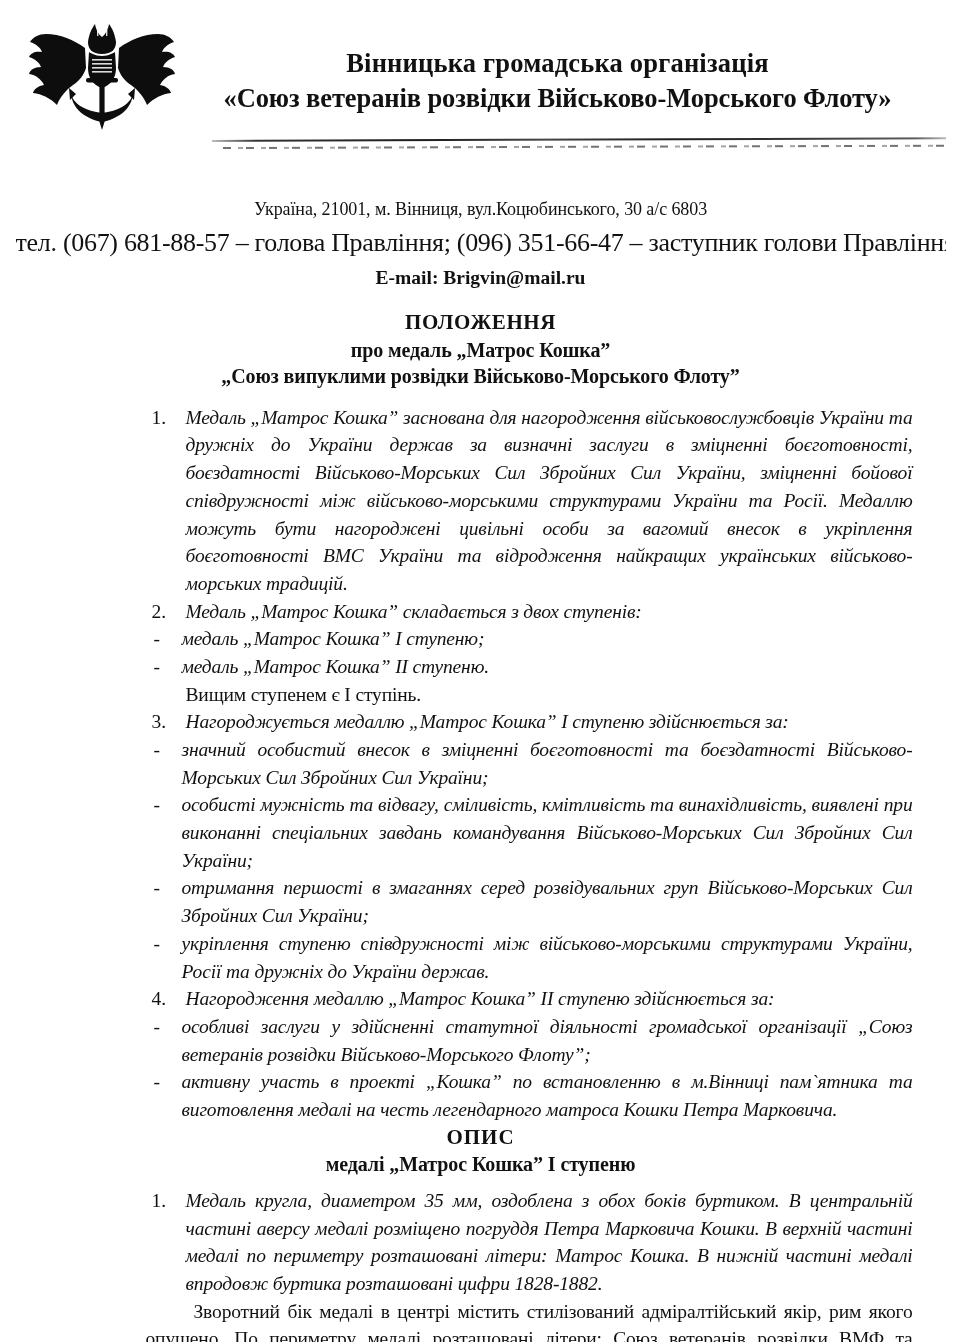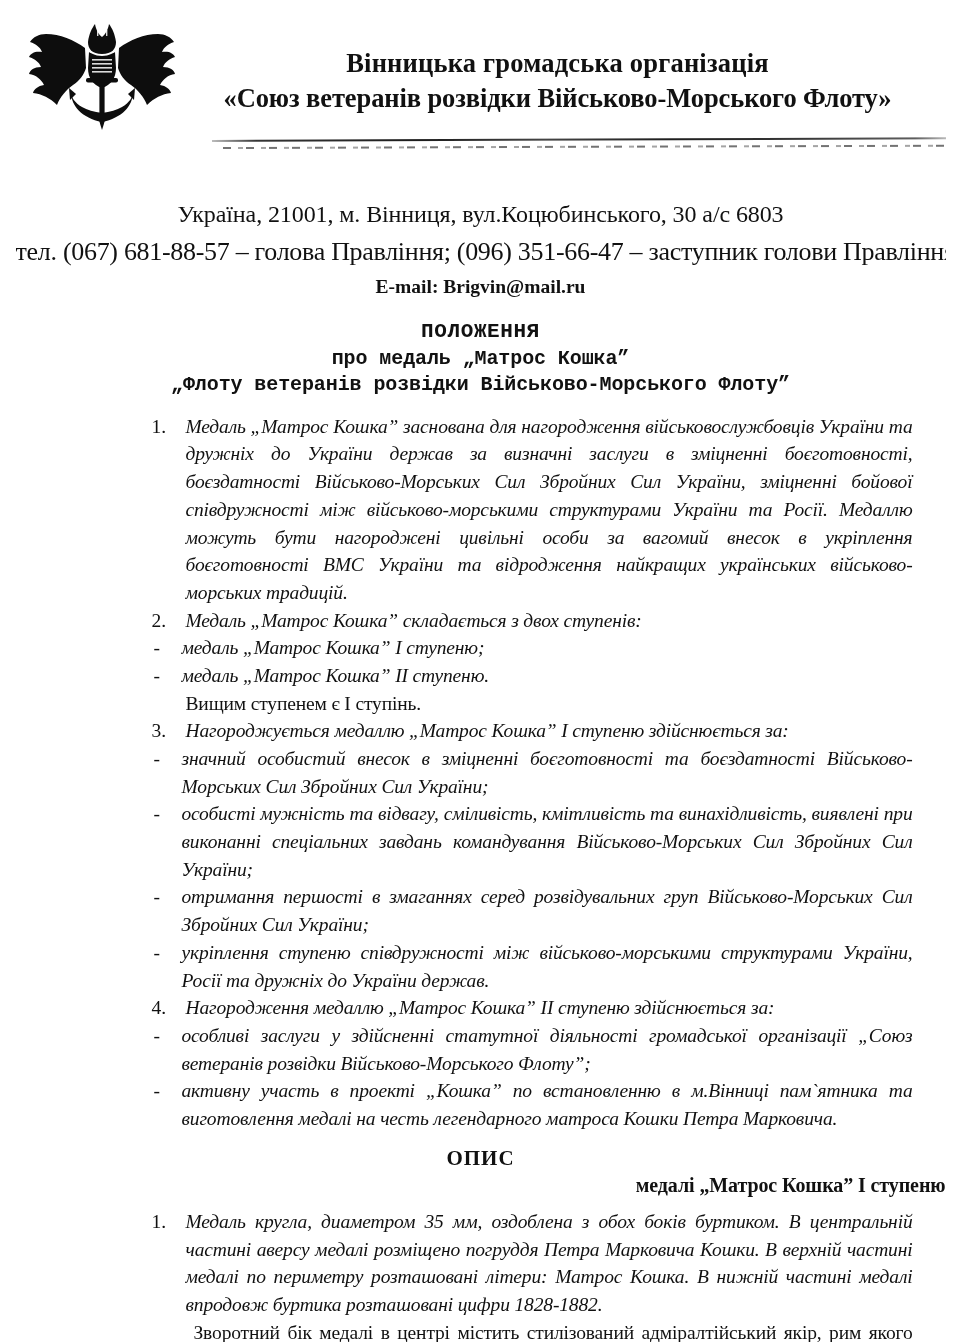--- a/index.html
+++ b/index.html
@@ -95,42 +95,41 @@
     opacity: .85;
   }
 
   
   .contacts {
     text-align: center;
     margin-top: 24px;
     line-height: 1.5;
   }
   .contacts .c-addr {
-    font-size: 24px;
+    font-size: 18px;
     letter-spacing: -0.1px;
     white-space: nowrap;
   }
   .contacts .c-phone {
     font-size: 26px;
     letter-spacing: -0.3px;
     white-space: nowrap;
   }
   .contacts .c-email {
     font-size: 19.5px;
     font-weight: bold;
     margin-top: 1px;
     white-space: nowrap;
   }
 
   
   .doc-title {
     text-align: center;
     margin-top: 17px;
     line-height: 1.32;
-    font-family: Liberation Mono, monospace;
   }
   .doc-title .t-main {
     font-size: 21px;
     font-weight: bold;
     letter-spacing: 0.6px;
   }
   .doc-title .t-sub {
     font-size: 20px;
     font-weight: bold;
     letter-spacing: -0.1px;
@@ -177,33 +176,31 @@
   .plain-line {
     margin-left: 170px;
     font-size: 19.5px;
     line-height: 1.42;
     letter-spacing: -0.15px;
   }
 
   
   .opys {
     text-align: center;
-    margin-top: 12px;
     line-height: 1.3;
   }
   .opys .o-main {
     font-size: 21px;
     font-weight: bold;
     letter-spacing: 1px;
   }
   .opys .o-sub {
     font-size: 20px;
     font-weight: bold;
     letter-spacing: -0.1px;
-    text-align: right;
   }
 
   .desc-block { margin-top: 10px; padding-right: 30px; }
   .desc-para {
     font-size: 19.5px;
     line-height: 1.42;
     text-align: justify;
     letter-spacing: -0.15px;
     margin-left: 170px;
     padding-right: 3px;
@@ -285,21 +282,21 @@
 
   <div class="contacts">
     <div class="c-addr">Україна, 21001, м. Вінниця, вул.Коцюбинського, 30  а/с 6803</div>
     <div class="c-phone">тел. (067) 681-88-57 – голова Правління; (096) 351-66-47 – заступник голови Правління</div>
     <div class="c-email">E-mail: Brigvin@mail.ru</div>
   </div>
 
   <div class="doc-title">
     <div class="t-main">ПОЛОЖЕННЯ</div>
     <div class="t-sub">про медаль „Матрос Кошка”</div>
-    <div class="t-sub">„Флоту ветеранів розвідки Військово-Морського Флоту”</div>
+    <div class="t-sub">„Союз випуклими розвідки Військово-Морського Флоту”</div>
   </div>
 
   <div class="body-block" id="regulation-list">
       <div class="item">
         <div class="marker num">1.</div>
         <div class="item-text">Медаль „Матрос Кошка” заснована для   нагородження військовослужбовців України та дружніх до України держав за визначні заслуги в зміцненні боєготовності, боєздатності Військово-Морських Сил   Збройних Сил України, зміцненні бойової співдружності між військово-морськими структурами України та Росії. Медаллю можуть бути нагороджені цивільні особи за вагомий внесок в укріплення боєготовності ВМС України та відродження найкращих українських військово-морських традицій.</div>
       </div>
       <div class="item">
         <div class="marker num">2.</div>
         <div class="item-text">Медаль „Матрос Кошка” складається з двох ступенів:</div>

